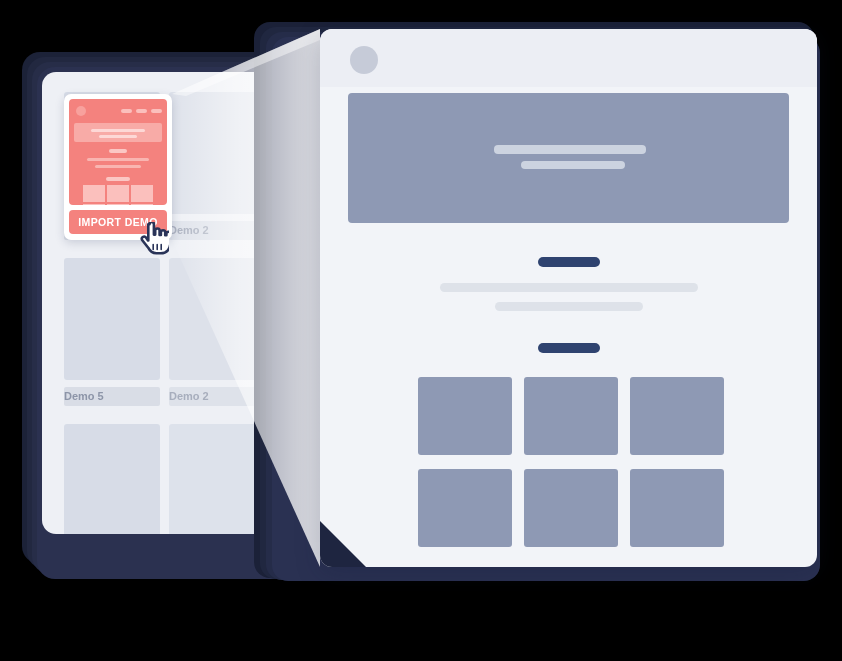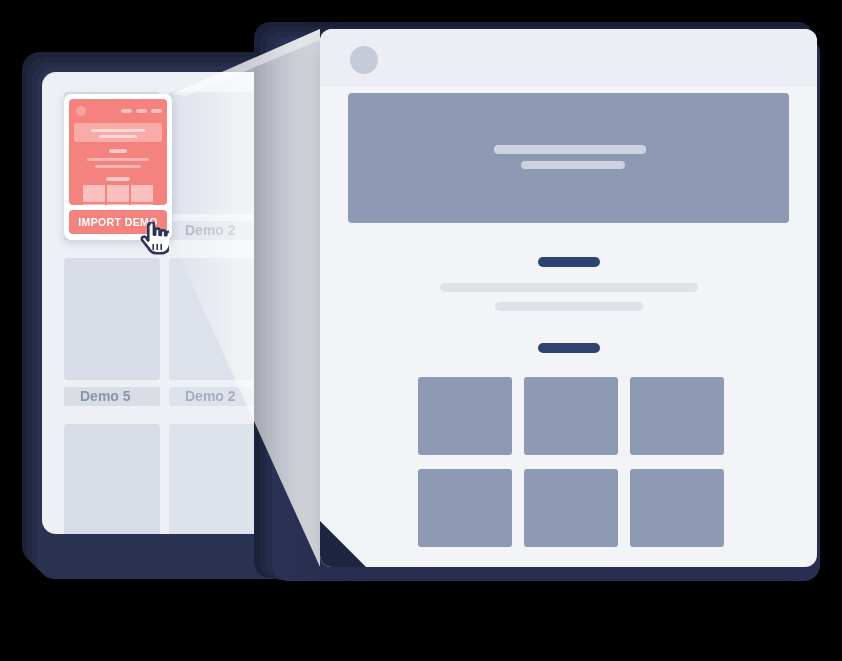--- a/index.html
+++ b/index.html
@@ -57,24 +57,24 @@
     width: 96px;
     height: 122px;
     background: #d7dce7;
     border-radius: 3px;
   }
   .demo-label {
     margin-top: 7px;
     height: 19px;
     background: #d9dde6;
     border-radius: 2px;
-    font-size: 14px;
+    font-size: 11px;
     color: #8d95a8;
     line-height: 19px;
-    padding-left: 16px;
+    padding-left: 0;
     white-space: nowrap;
     overflow: hidden;
     font-weight: 700;
   }
   
   .fade-1 { opacity: 0.72; }
   .fade-2 { opacity: 0.42; }
 
   
   #import-card {

